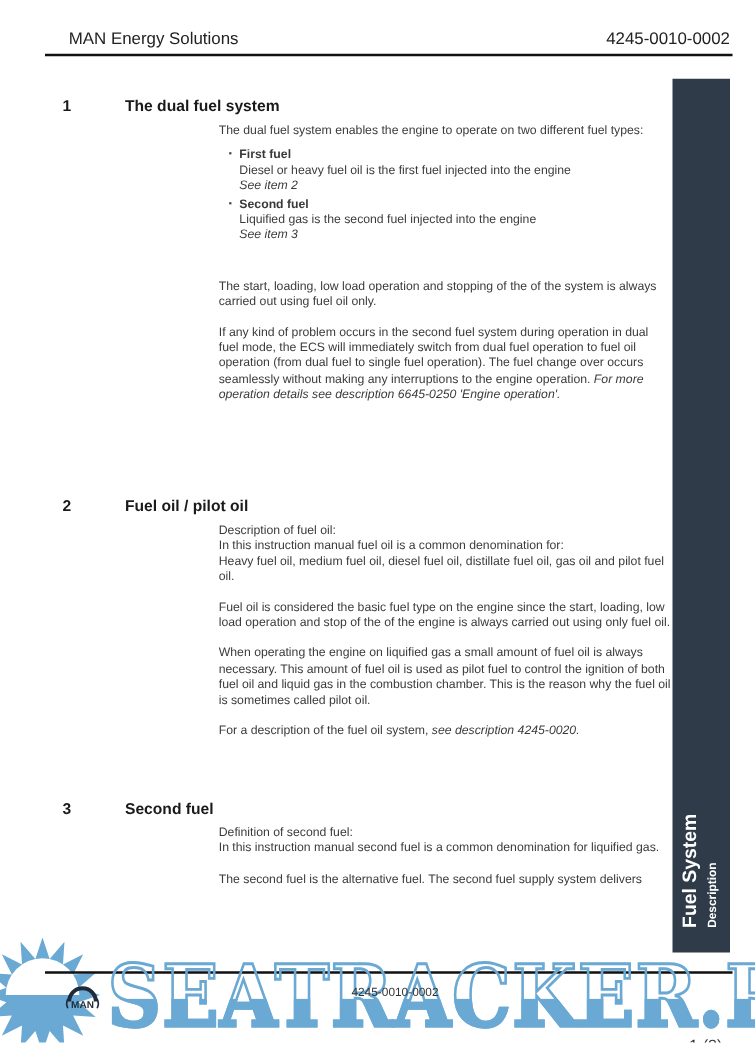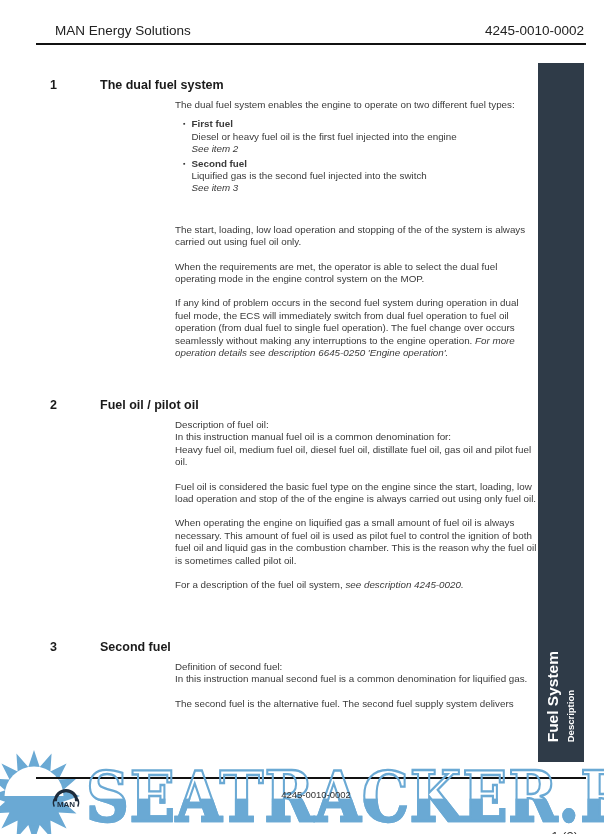--- a/index.html
+++ b/index.html
@@ -117,27 +117,26 @@
         <div>
           <div class="b-title">First fuel</div>
           <div>Diesel or heavy fuel oil is the first fuel injected into the engine</div>
           <div class="italic">See item 2</div>
         </div>
       </div>
       <div class="bullet-item">
         <span class="bullet-marker">▪</span>
         <div>
           <div class="b-title">Second fuel</div>
-          <div>Liquified gas is the second fuel injected into the switch</div>
+          <div>Liquified gas is the second fuel injected into the engine</div>
           <div class="italic">See item 3</div>
         </div>
       </div>
     </div>
     <div class="para">The start, loading, low load operation and stopping of the of the system is always carried out using fuel oil only.</div>
-    <div class="para">When the requirements are met, the operator is able to select the dual fuel operating mode in the engine control system on the MOP.</div>
     <div class="para">
       <span>If any kind of problem occurs in the second fuel system during operation in dual fuel mode, the ECS will immediately switch from dual fuel operation to fuel oil operation (from dual fuel to single fuel operation). The fuel change over occurs seamlessly without making any interruptions to the engine operation.</span>
       <span class="italic">For more operation details see description 6645-0250 'Engine operation'.</span>
     </div>
   </div>
 </div>
 
 <div class="section sec2">
   <div class="sec-num">2</div>
   <div class="sec-title">Fuel oil / pilot oil</div>

